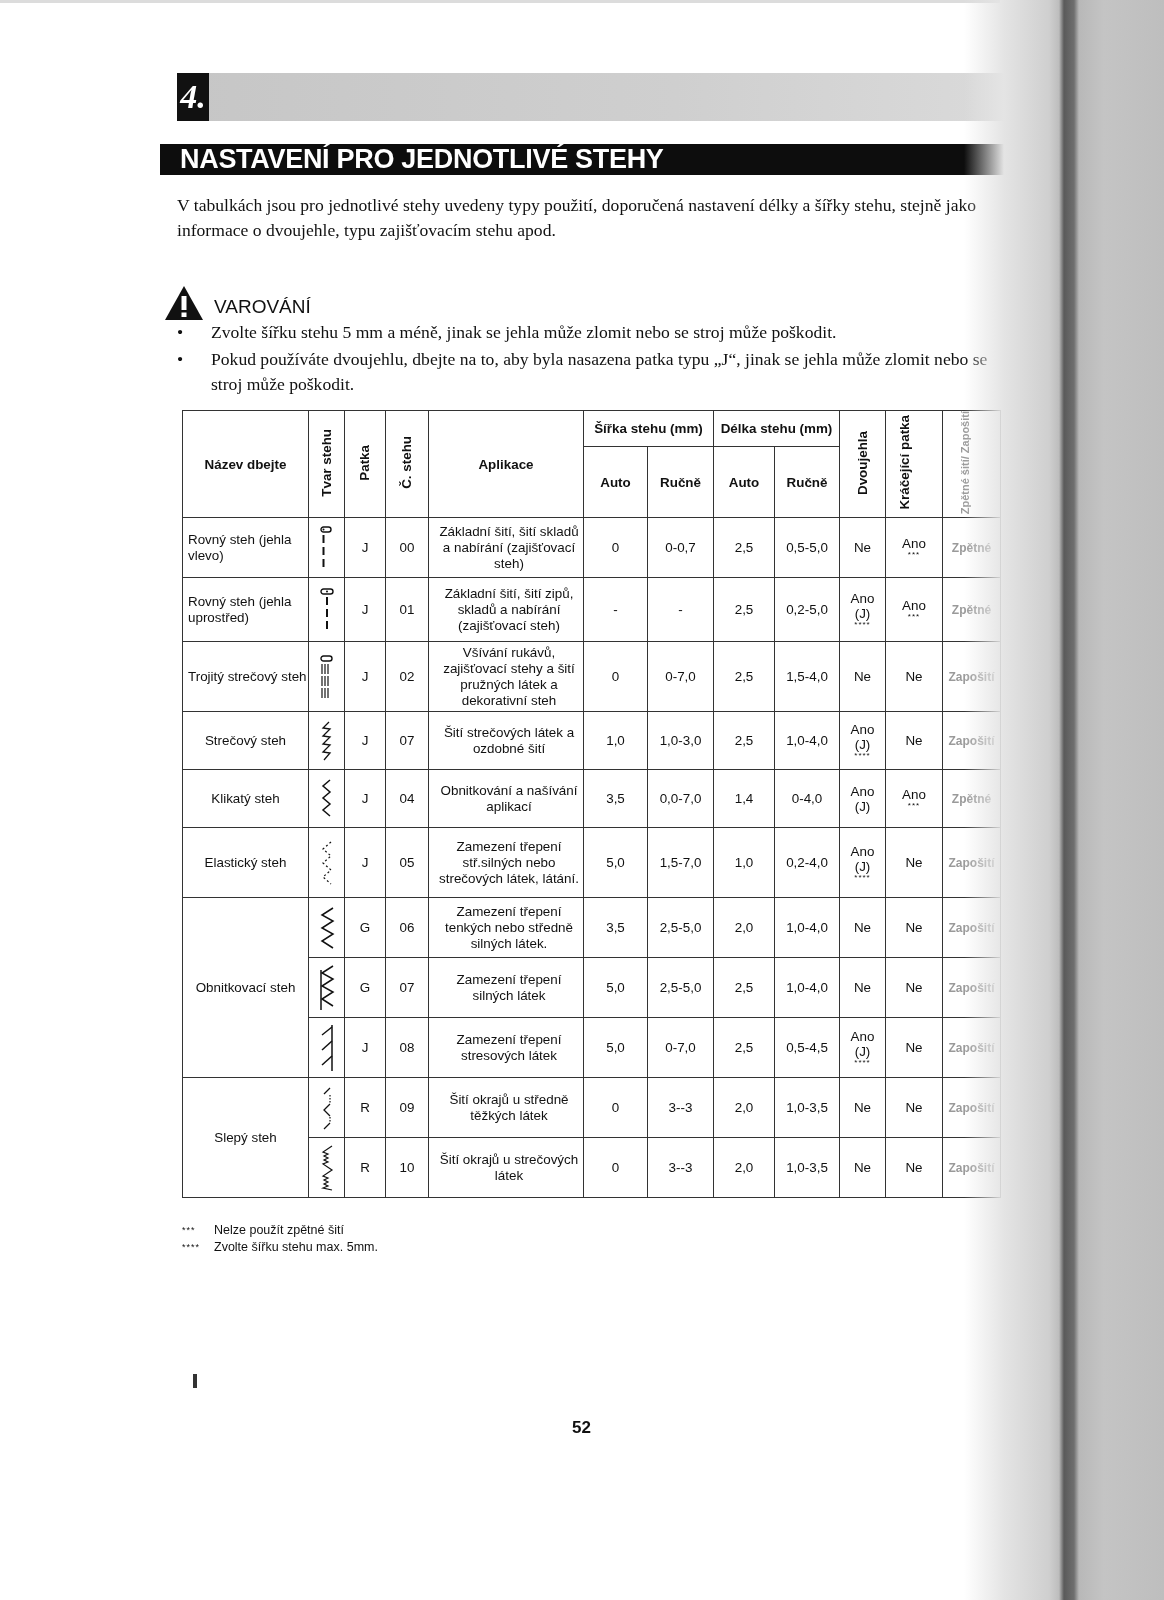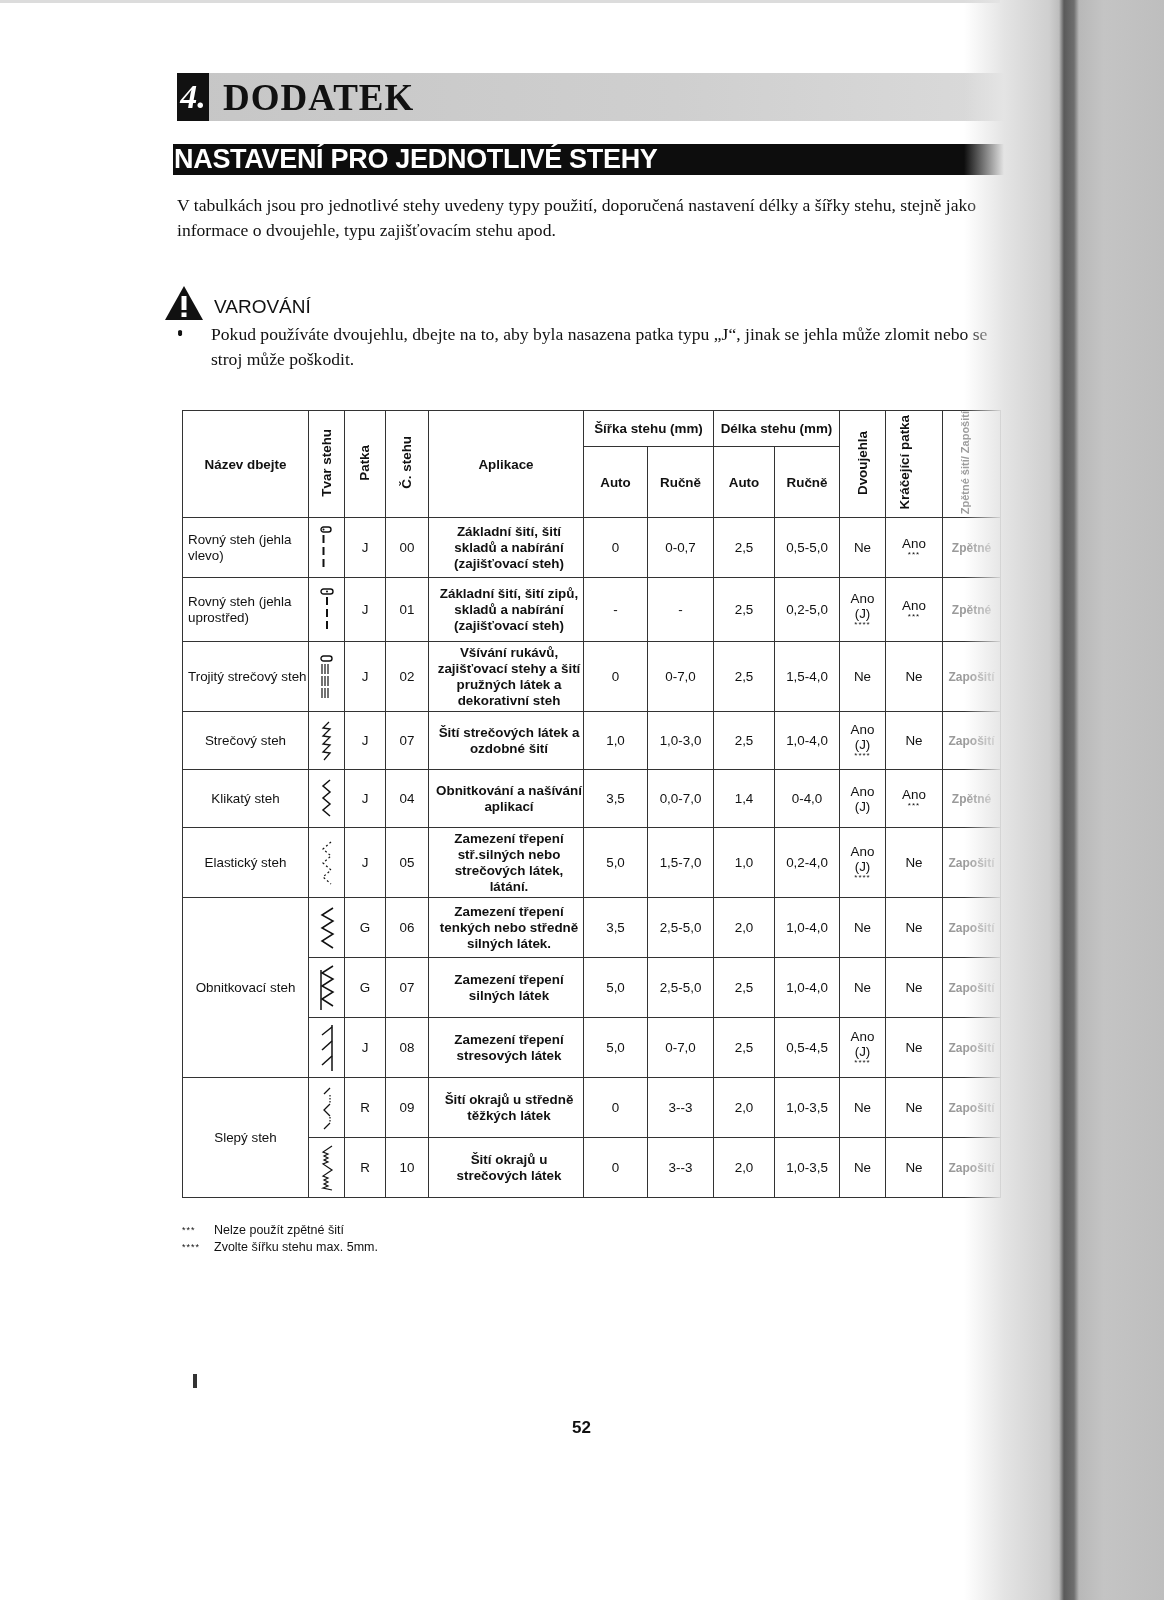--- a/index.html
+++ b/index.html
@@ -25,23 +25,23 @@
   .chapter .num {
     background: #111; color: #fff; font-family: "Liberation Serif", serif;
     font-style: italic; font-weight: bold; font-size: 34px; height: 48px; width: 32px;
     display: flex; align-items: center; justify-content: center;
   }
   .chapter .title {
     font-family: "Liberation Serif", serif; font-weight: bold; font-size: 37px;
     margin-left: 14px; letter-spacing: 1px; color: #111;
   }
   .section-title {
-    position: absolute; left: 173px; top: 144px; width: 840px; height: 31px;
+    position: absolute; left: 160px; top: 144px; width: 840px; height: 31px;
     background: #0d0d0d; color: #fff; font-size: 27px; font-weight: bold;
-    line-height: 31px; padding-left: 1px; letter-spacing: -0.3px;
+    line-height: 31px; padding-left: 20px; letter-spacing: -0.3px;
   }
   .intro {
     position: absolute; left: 177px; top: 193px; width: 820px;
     font-family: "Liberation Serif", serif; font-size: 17.6px; line-height: 25px;
   }
   .warning-head {
     position: absolute; left: 164px; top: 285px; display: flex; align-items: center;
   }
   .warning-head .tri { width: 40px; height: 36px; }
   .warning-head .label { font-size: 19px; margin-left: 10px; margin-top: 8px; }
@@ -56,21 +56,21 @@
   table.stitches {
     position: absolute; left: 182px; top: 410px;
     border-collapse: collapse; font-size: 13.4px;
   }
   table.stitches td, table.stitches th {
     border: 1px solid #333; text-align: center; vertical-align: middle; padding: 0;
   }
   table.stitches th { font-weight: bold; font-size: 13.4px; }
   .vert { writing-mode: vertical-rl; transform: rotate(180deg); display: inline-block; white-space: nowrap; line-height: 14px; }
   .vert2 { writing-mode: vertical-rl; transform: rotate(180deg); display: inline-block; white-space: pre-line; line-height: 16px; text-align: left; }
-  td.app { text-align: left; padding-left: 6px !important; line-height: 16px; font-weight: bold; }
+  td.app { text-align: left; padding-left: 6px !important; line-height: 16px; }
   td.name { line-height: 16px; }
   td.name.left { text-align: left; padding-left: 5px !important; }
   .stars { display:block; font-size: 8px; line-height: 8px; letter-spacing: 1px; }
   .cell-stack { display:block; line-height: 15px; }
   .last-col { color: #9a9a9a; filter: blur(0.6px); font-size: 12px; font-weight: bold; }
   .icon-svg { display:block; margin: 0 auto; }
 
   .footnotes {
     position: absolute; left: 182px; top: 1222px; font-size: 12.5px; line-height: 17px;
   }
@@ -81,38 +81,37 @@
   }
   .spec { position:absolute; width:4px; height:14px; left:193px; top:1374px; background:#333; }
 </style>
 </head>
 <body>
 
 <div class="top-line"></div>
 
 <div class="chapter">
   <span class="num">4.</span>
-  <span class="title">DODATEK</span>
 </div>
 
 <div class="section-title">NASTAVENÍ PRO JEDNOTLIVÉ STEHY</div>
 
 <div class="intro">V tabulkách jsou pro jednotlivé stehy uvedeny typy použití, doporučená nastavení délky a šířky stehu, stejně jako informace o dvoujehle, typu zajišťovacím stehu apod.</div>
 
 <div class="warning-head">
   <svg class="tri" viewBox="0 0 40 36">
     <polygon points="20,1 39,35 1,35" fill="#111"></polygon>
     <rect x="17.5" y="11" width="5" height="14" fill="#fff"></rect>
     <rect x="17.5" y="27.5" width="5" height="4.5" fill="#fff"></rect>
   </svg>
   <span class="label">VAROVÁNÍ</span>
 </div>
 
 <ul class="bullets">
-  <li><span class="dot">•</span></li>
+  <li><span class="dot">•</span><span>Zvolte šířku stehu 5 mm a méně, jinak se jehla může zlomit nebo se stroj může poškodit.</span></li>
   <li><span class="dot">•</span><span>Pokud používáte dvoujehlu, dbejte na to, aby byla nasazena patka typu „J“, jinak se jehla může zlomit nebo se stroj může poškodit.</span></li>
 </ul>
 
 <table class="stitches">
   <colgroup>
     <col style="width:126px">
       <col style="width:36px">
       <col style="width:41px">
       <col style="width:43px">
     <col style="width:155px">

